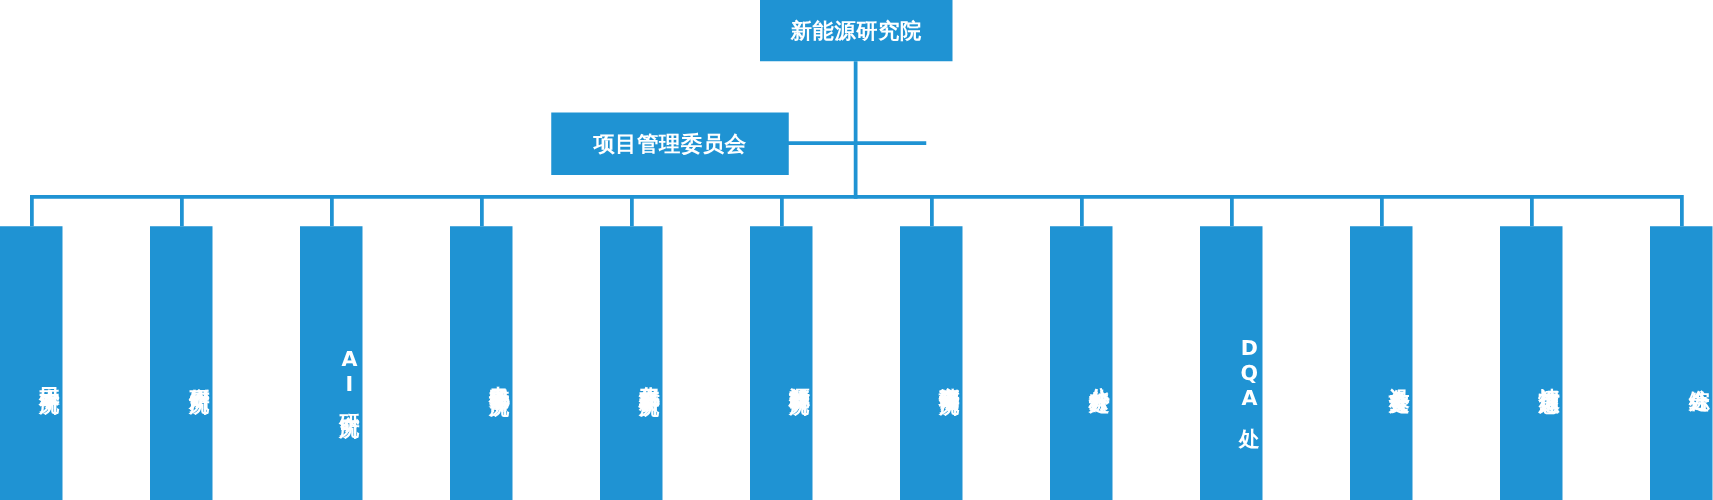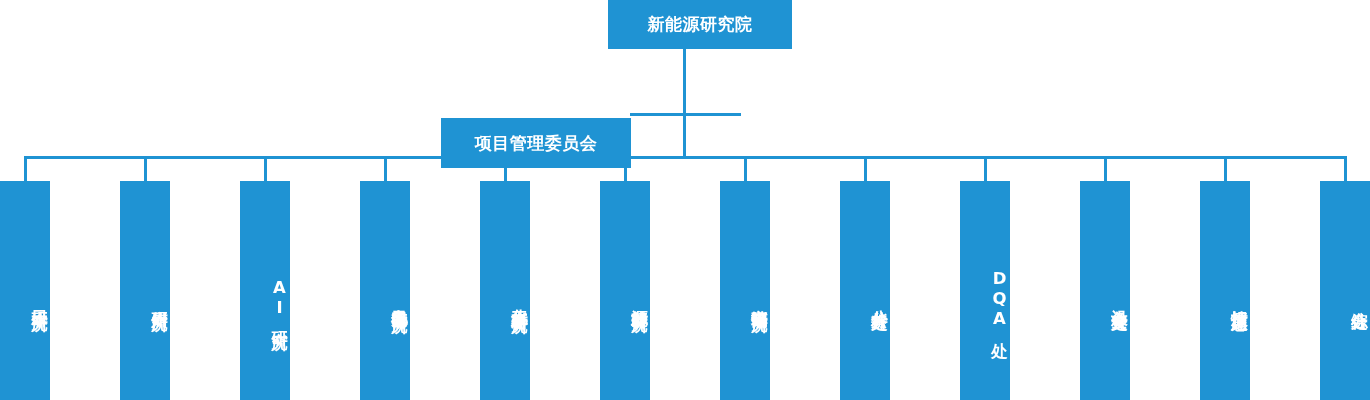--- a/index.html
+++ b/index.html
@@ -30,35 +30,35 @@
     display: flex;
     align-items: center;
     justify-content: center;
     box-sizing: border-box;
   }
 
   
   .node.root {
     left: 608px;
     top: 0px;
-    width: 184px;
+    width: 154px;
     height: 49px;
     font-size: 17px;
     letter-spacing: 0.5px;
   }
 
   
   .node.committee {
     top: 90px;
     width: 190px;
     height: 50px;
     font-size: 17px;
     letter-spacing: 0.5px;
   }
-  .node.committee.left  { left: 441px; margin-top: 28px; }
+  .node.committee.left  { left: 441px; }
   .node.committee.right { left: 740px; }
 
   
   .node.leaf {
     top: 181px;
     width: 50px;
     height: 219px;
     font-size: 16.5px;
     line-height: 1.32;
     letter-spacing: 1px;

